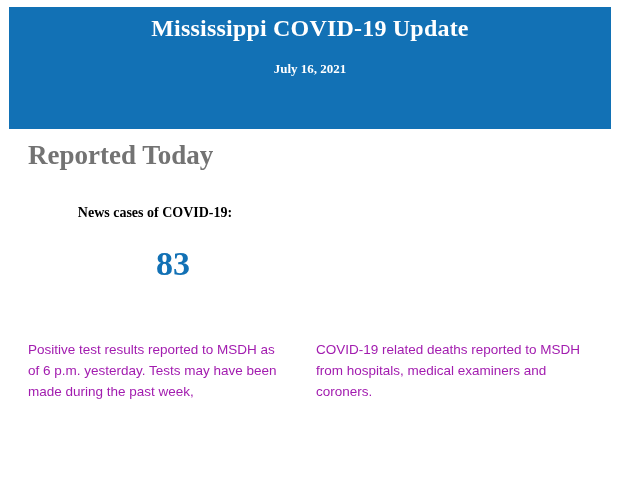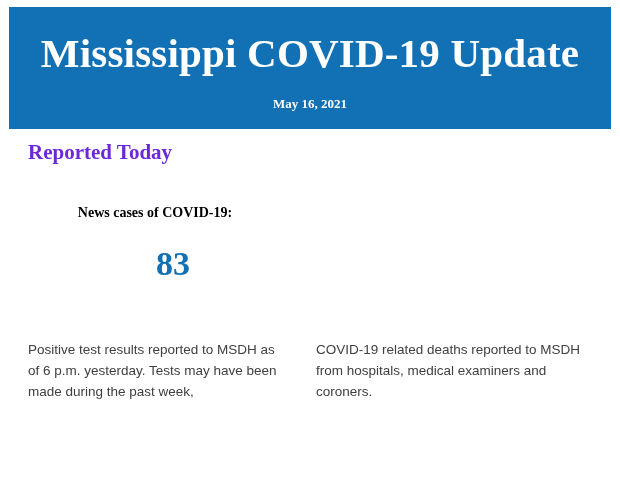--- a/index.html
+++ b/index.html
@@ -25,45 +25,45 @@
     top: 7px;
     width: 602px;
     height: 122px;
     background: #1271b5;
     display: flex;
     flex-direction: column;
     align-items: center;
     justify-content: flex-start;
   }
   .header-title {
-    margin-top: 24px;
+    margin-top: 8px;
     color: #ffffff;
     font-family: "Liberation Serif", serif;
     font-weight: bold;
-    font-size: 41px;
+    font-size: 24px;
     letter-spacing: 0.2px;
     text-align: center;
     line-height: 1.1;
   }
   .header-date {
     margin-top: 20px;
     color: #ffffff;
     font-family: "Liberation Serif", serif;
     font-weight: bold;
     font-size: 13px;
     text-align: center;
   }
   .section-title {
     position: absolute;
     left: 28px;
     top: 140px;
-    color: #6d28d9;
+    color: #737373;
     font-family: "Liberation Serif", serif;
     font-weight: bold;
-    font-size: 21px;
+    font-size: 27px;
   }
   .stats {
     position: absolute;
     left: 0;
     top: 205px;
     width: 620px;
     display: flex;
   }
   .stat-col {
     width: 50%;
@@ -95,34 +95,34 @@
     left: 0;
     top: 340px;
     width: 620px;
     display: flex;
   }
   .desc-col {
     width: 50%;
     box-sizing: border-box;
     font-family: "Liberation Sans", sans-serif;
     font-size: 13.5px;
-    color: #404040;
+    color: #a21caf;
     line-height: 1.55;
   }
   .desc-col.left { padding-left: 28px; padding-right: 22px; }
   .desc-col.right { padding-left: 6px; padding-right: 16px; }
 </style>
 </head>
 <body>
 
 <div class="page">
 
   <div class="header-banner">
     <div class="header-title">Mississippi COVID-19 Update</div>
-    <div class="header-date">May 16, 2021</div>
+    <div class="header-date">July 16, 2021</div>
   </div>
 
   <div class="section-title">Reported Today</div>
 
   <div class="stats">
     <div class="stat-col left">
       <div class="stat-label">News cases of COVID-19:</div>
       <div class="stat-value cases">83</div>
     </div>
   </div>

